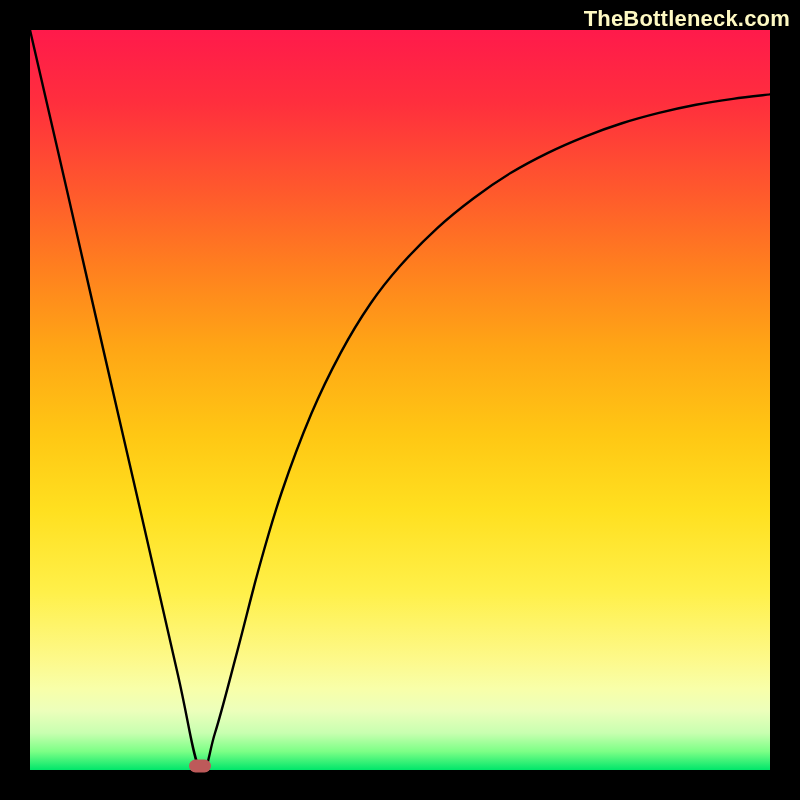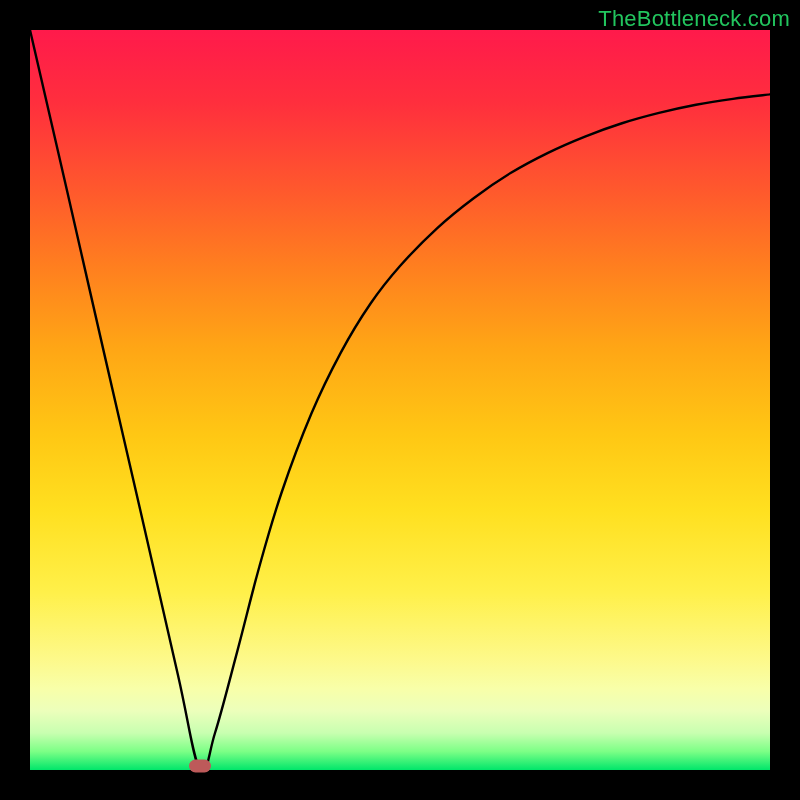--- a/index.html
+++ b/index.html
@@ -38,24 +38,24 @@
       #c8ffb0 95%,
       #7cff86 97.5%,
       #00e66a 100%
     );
     box-sizing: border-box;
   }
   .attribution {
     position: absolute;
     top: 6px;
     right: 10px;
-    color: #22c55e;
+    color: #fef9c3;
     font-size: 22px;
     letter-spacing: 0.2px;
-    font-weight: 400;
+    font-weight: 700;
   }
   svg.curve {
     position: absolute;
     left: 0;
     top: 0;
     width: 740px;
     height: 740px;
   }
   .marker {
     position: absolute;

